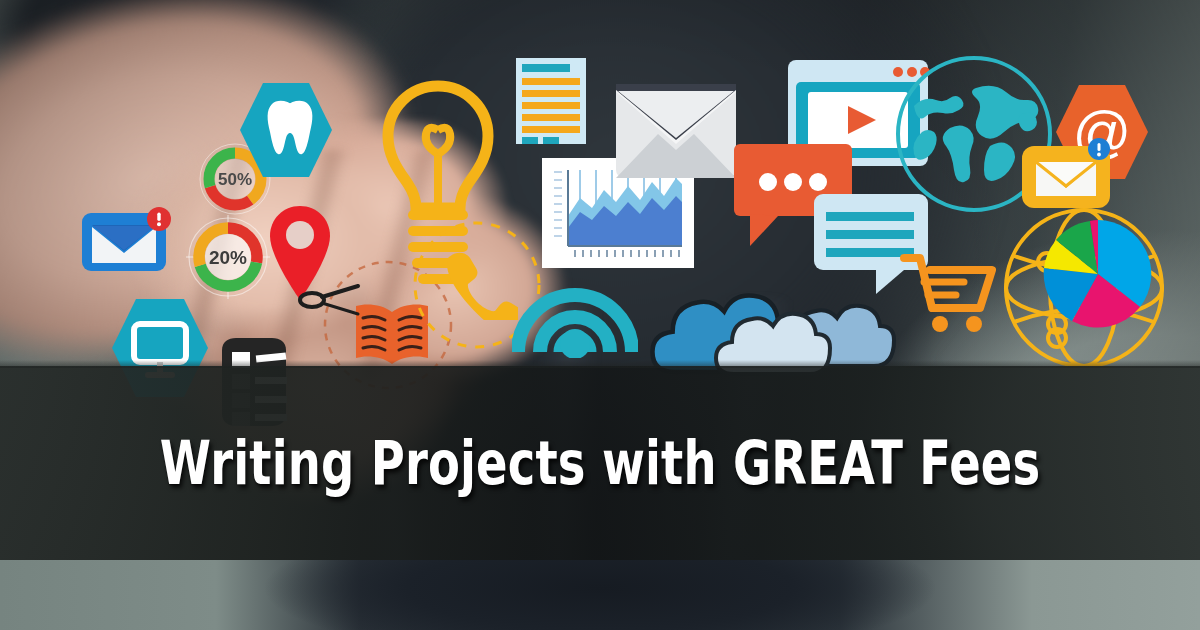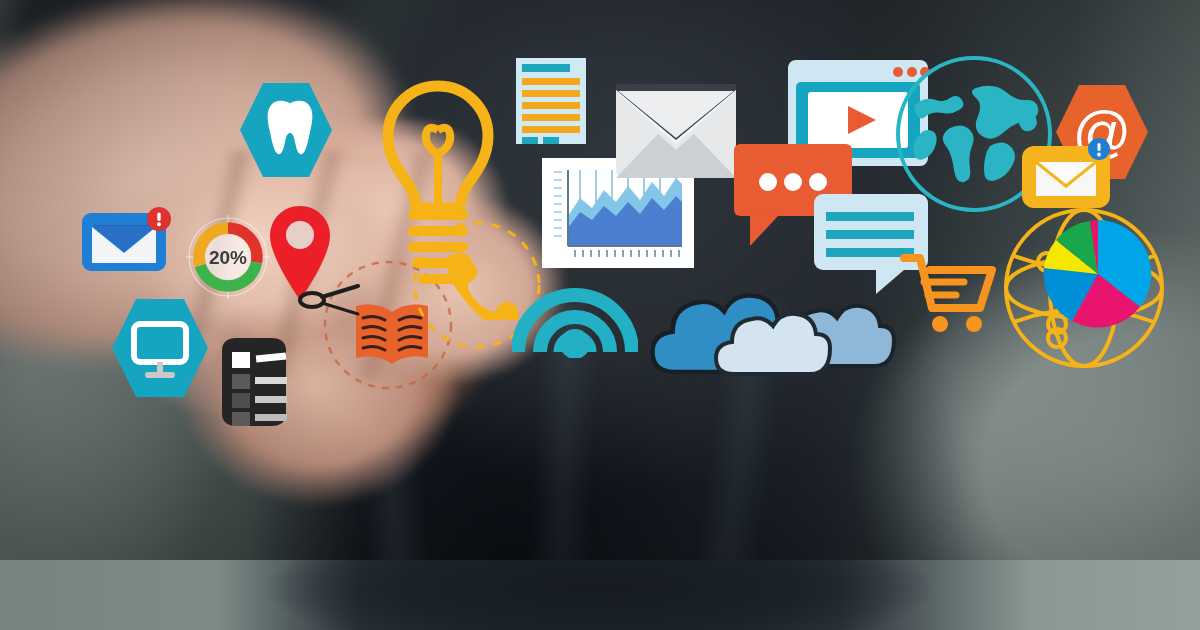--- a/index.html
+++ b/index.html
@@ -162,20 +162,32 @@
         <rect x="2" y="8" width="84" height="58" rx="9" fill="#1e7fd4"></rect>
         <path d="M12 22 L44 48 L76 22 L76 58 L12 58 Z" fill="#f2f4f6"></path>
         <path d="M12 20 L44 46 L76 20 Z" fill="#1e66b8"></path>
         <path d="M13 21 L44 45 L75 21 Z" fill="#2b6fc4"></path>
         <circle cx="79" cy="14" r="12" fill="#e03131"></circle>
         <rect x="77.3" y="7.5" width="3.4" height="8.4" rx="1.7" fill="#fff"></rect>
         <circle cx="79" cy="19.3" r="2" fill="#fff"></circle>
       </svg>
     </div>
 
+    <div class="ico" style="left:196px;top:140px;width:78px;height:78px;">
+      <svg viewBox="0 0 78 78" width="78" height="78">
+        <circle cx="39" cy="39" r="35" fill="none" stroke="#ffffff" stroke-opacity=".45" stroke-width="1"></circle>
+        <g fill="none" stroke-width="11" transform="rotate(-90 39 39)">
+          <circle cx="39" cy="39" r="26" stroke="#f0a81e" stroke-dasharray="65 98"></circle>
+          <circle cx="39" cy="39" r="26" stroke="#e0342b" stroke-dasharray="49 114" stroke-dashoffset="-65"></circle>
+          <circle cx="39" cy="39" r="26" stroke="#3cb44b" stroke-dasharray="49 114" stroke-dashoffset="-114"></circle>
+        </g>
+        <circle cx="39" cy="39" r="20" fill="#ffffff" fill-opacity=".30"></circle>
+        <text x="39" y="45" text-anchor="middle" fill="#4a4a4a" font-family="Liberation Sans, sans-serif" font-size="17" font-weight="bold">50%</text>
+      </svg>
+    </div>
 
     <div class="ico" style="left:185px;top:214px;width:86px;height:86px;">
       <svg viewBox="0 0 86 86" width="86" height="86">
         <circle cx="43" cy="43" r="39" fill="none" stroke="#ffffff" stroke-opacity=".5" stroke-width="1.2"></circle>
         <g stroke="#ffffff" stroke-opacity=".55" stroke-width="1.2">
           <line x1="43" y1="1" x2="43" y2="9"></line>
             <line x1="43" y1="77" x2="43" y2="85"></line>
           <line x1="1" y1="43" x2="9" y2="43"></line>
             <line x1="77" y1="43" x2="85" y2="43"></line>
         </g>
@@ -477,16 +489,19 @@
           <path d="M0 0 L-26 47 A54 54 0 0 1 -54 -6 Z" fill="#0090d8"></path>
           <path d="M0 0 L-54 -6 A54 54 0 0 1 -42 -34 Z" fill="#f5e800"></path>
           <path d="M0 0 L-42 -34 A54 54 0 0 1 -8 -53 Z" fill="#1aa64a"></path>
           <path d="M0 0 L-8 -53 A54 54 0 0 1 0 -54 Z" fill="#e8146e"></path>
         </g>
       </svg>
     </div>
 
   </div>
 
+  <div id="band">
+    <div id="title">Writing Projects with GREAT Fees</div>
+  </div>
 
   <div id="bottom-strip"></div>
 
 </div>
 
 </body></html>

